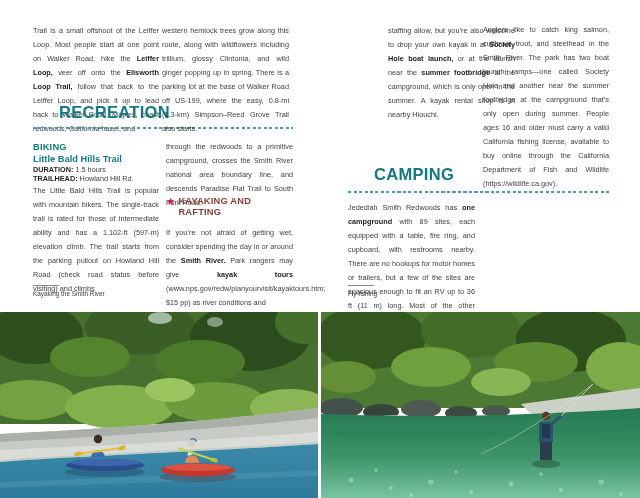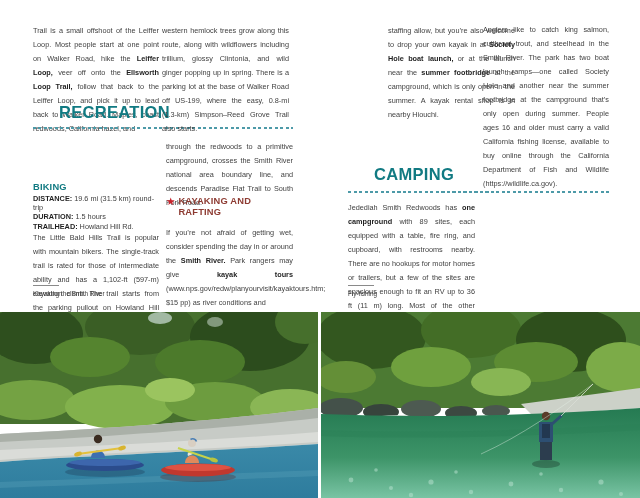--- a/index.html
+++ b/index.html
@@ -33,23 +33,23 @@
   .photo svg{display:block;}
 </style>
 </head>
 <body>
 
 <div class="abs body-text" style="left:33px;top:24px;width:126px;"><span>Trail is a small offshoot of the Leiffer Loop. Most people start at one point on Walker Road, hike the </span><b>Leiffer Loop,</b><span> veer off onto the </span><b>Ellsworth Loop Trail,</b><span> follow that back to the Leiffer Loop, and pick it up to lead back to Walker Road. Maples, coast redwoods, California hazel, and</span></div>
 
 <div class="abs h1" style="left:33px;top:103px;">RECREATION</div>
 <div class="abs dashes" style="left:33px;top:127px;width:260px;"></div>
 
-<div class="abs" style="left:33px;top:142px;width:126px;margin-top:40px;">
+<div class="abs" style="left:33px;top:142px;width:126px;">
   <div class="h2">BIKING</div>
-  <p class="stat"><span class="lbl">DISTANCE:</span><span> 19.6 mi (31.5 km) round-trip</span></p>
+  <div class="h3">Little Bald Hills Trail</div>
   <p class="stat"><span class="lbl">DURATION:</span><span> 1.5 hours</span></p>
   <p class="stat"><span class="lbl">TRAILHEAD:</span><span> Howland Hill Rd.</span></p>
   <div class="body-text"><span>The Little Bald Hills Trail is popular with mountain bikers. The single-track trail is rated for those of intermediate ability and has a 1,102-ft (597-m) elevation climb. The trail starts from the parking pullout on Howland Hill Road (check road status before visiting) and climbs</span></div>
 </div>
 
 <div class="abs" style="left:33px;top:285px;">
   <div class="cap-rule"></div>
   <div class="caption">Kayaking the Smith River</div>
 </div>
 

